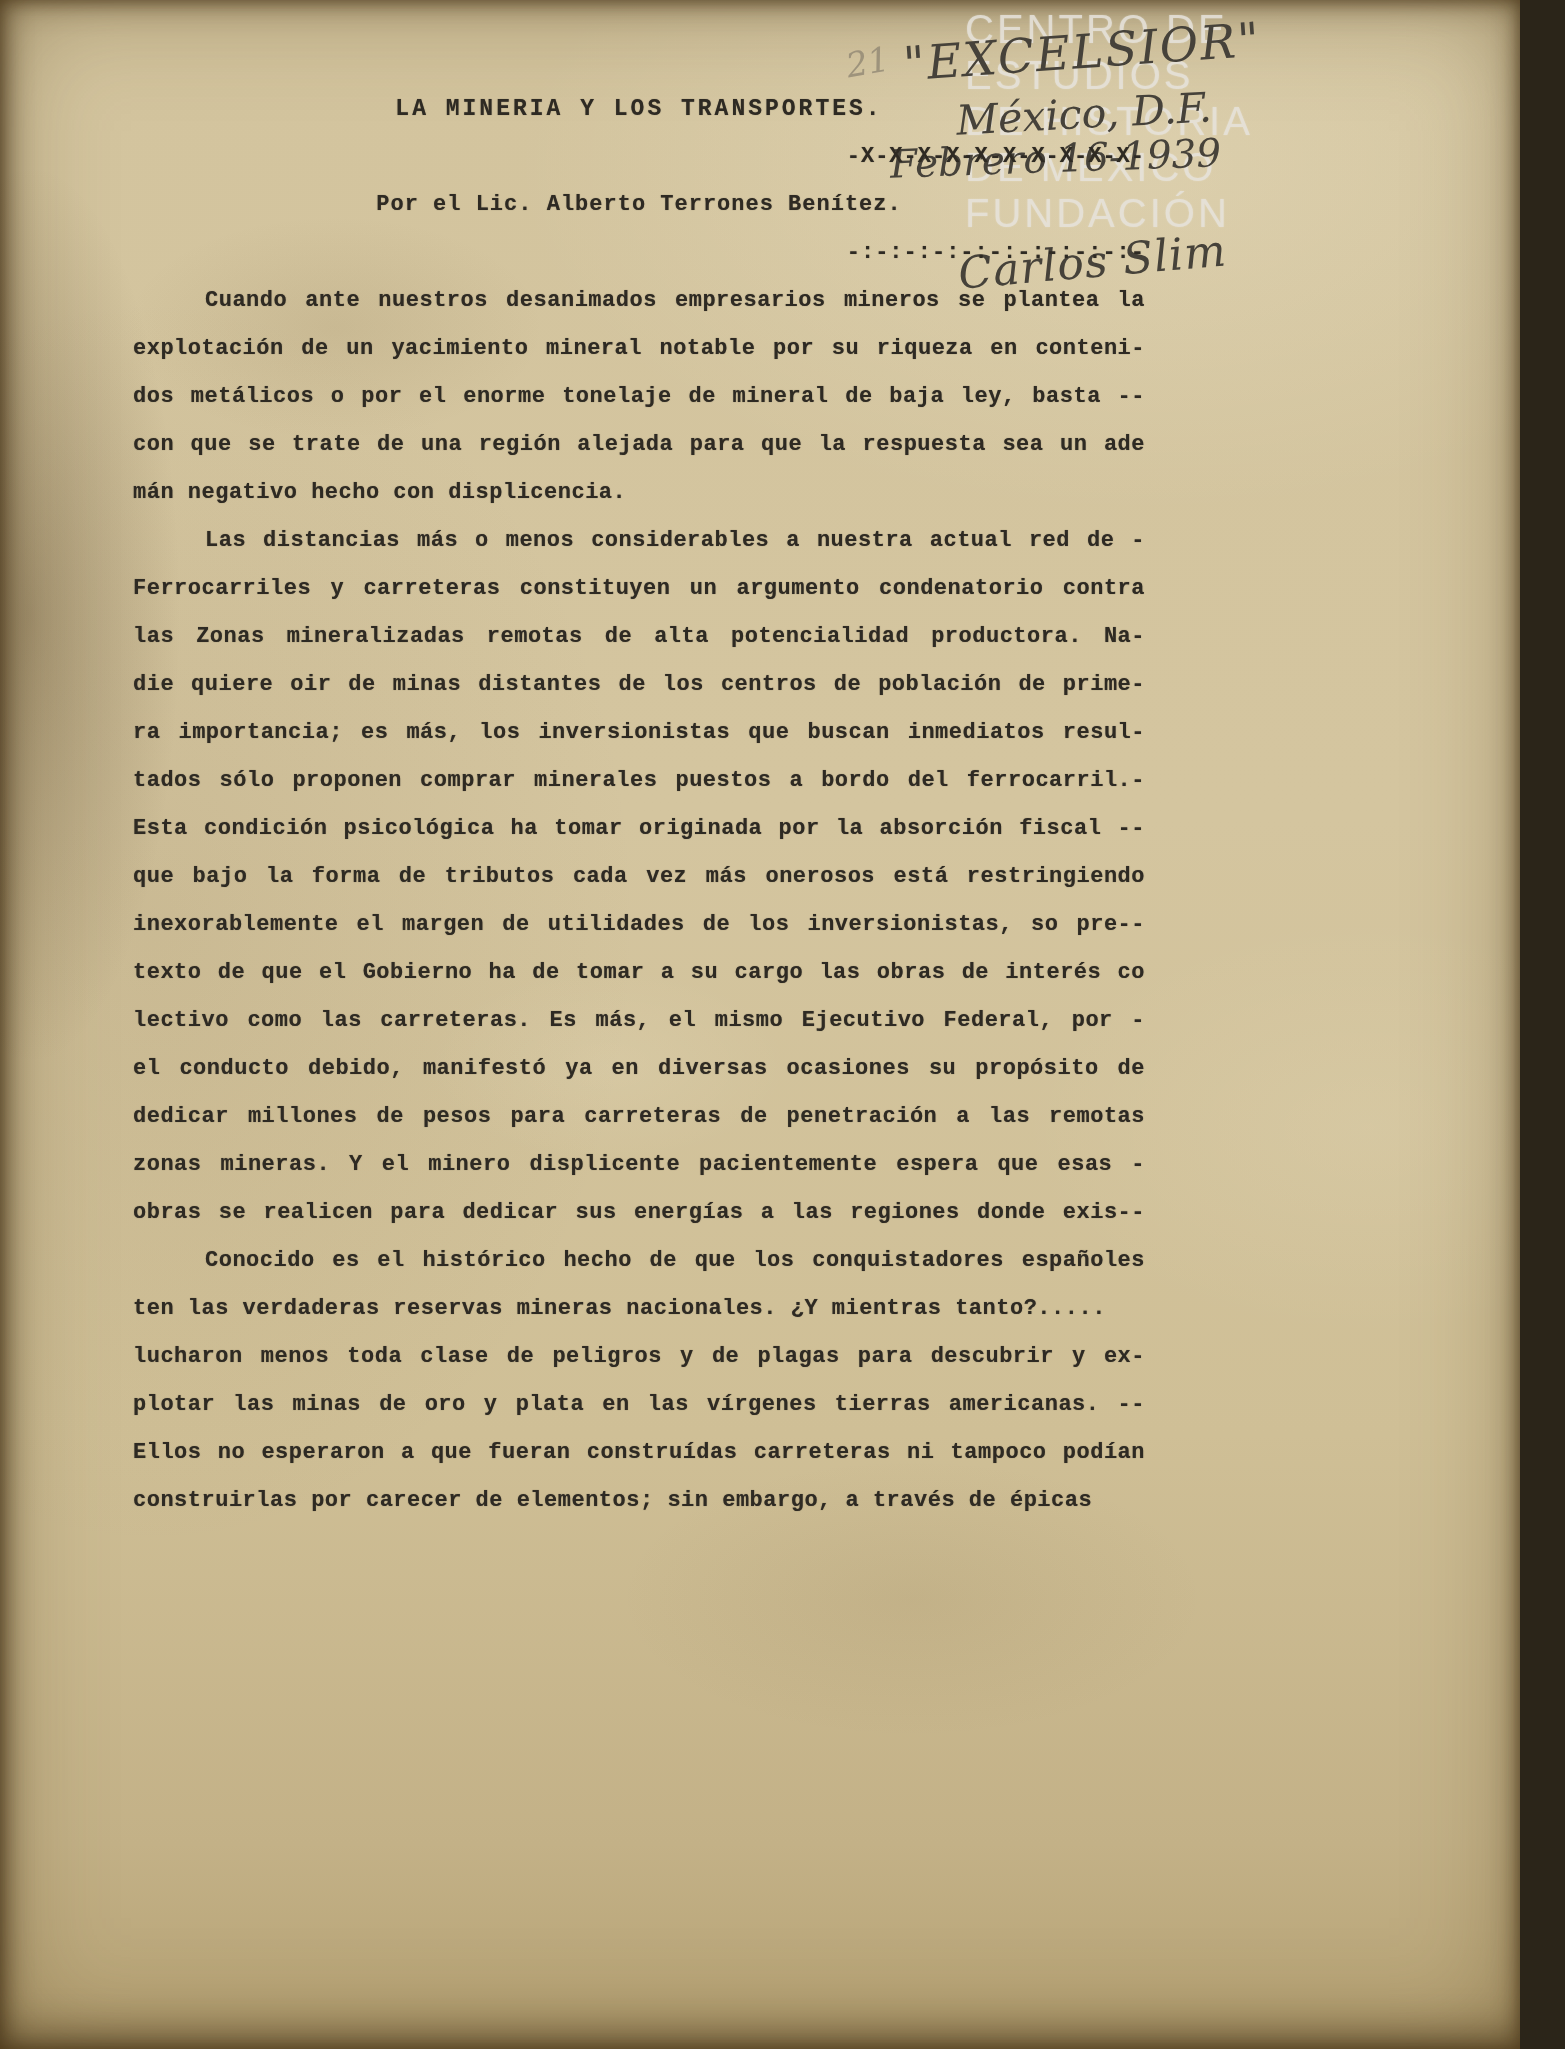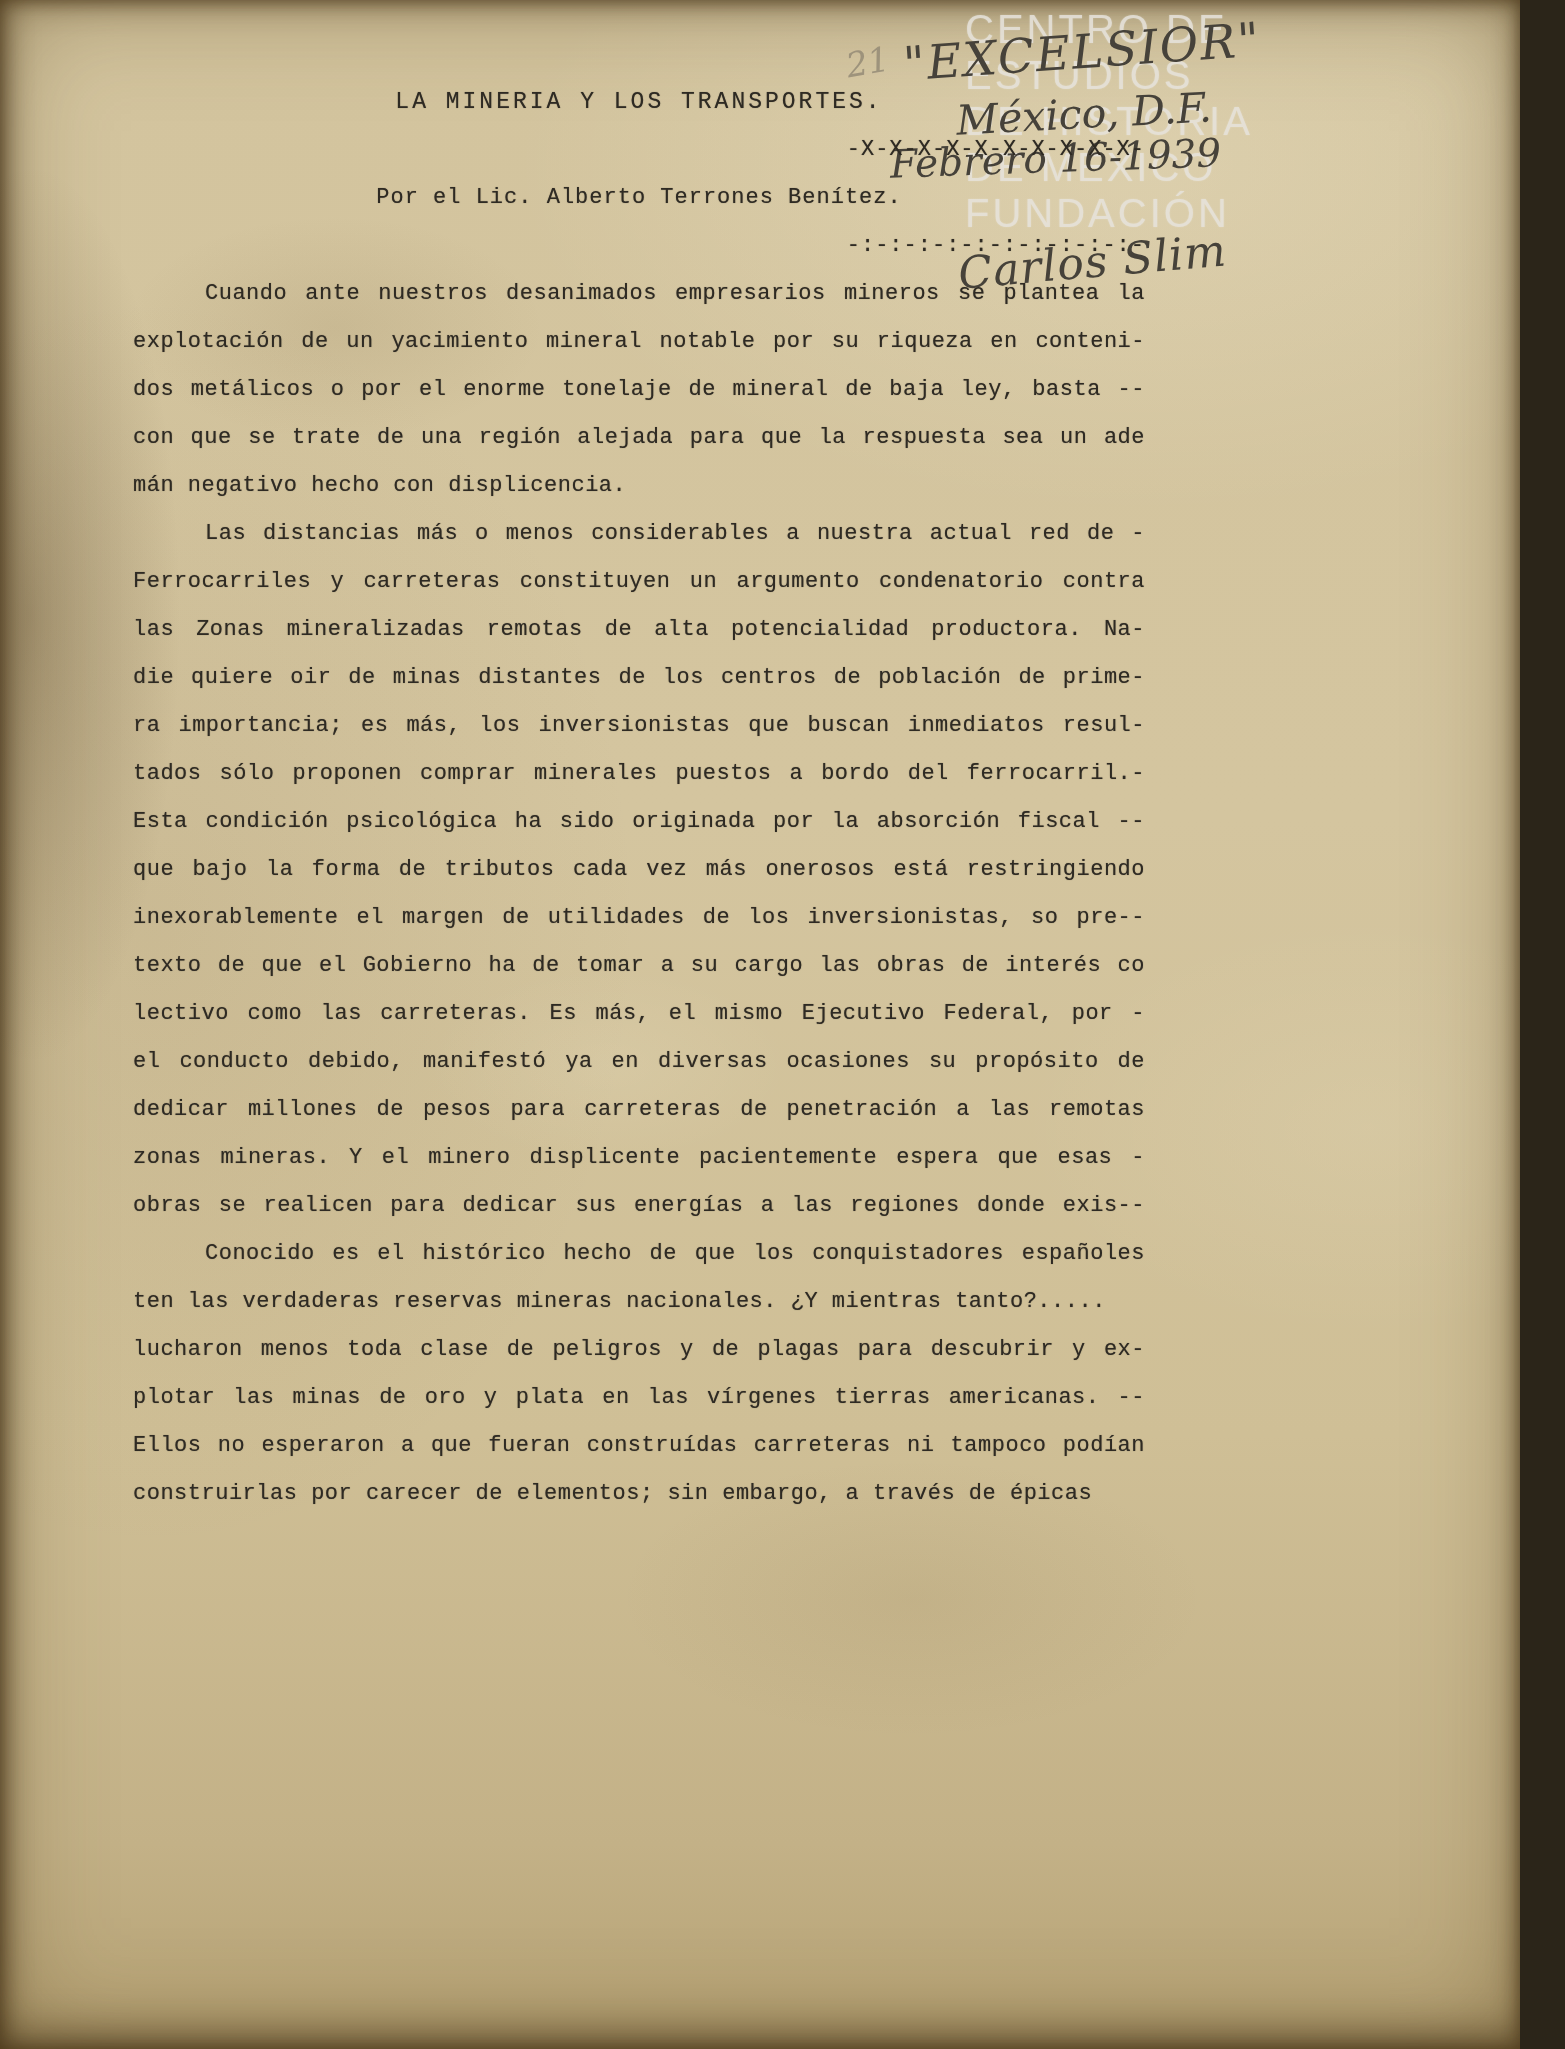--- a/index.html
+++ b/index.html
@@ -67,25 +67,25 @@
   .ann-pagenum   { left: 846px;  top: 42px;  font-size: 34px; color: #8d8471; opacity: .75; transform: rotate(-10deg); }
   .ann-excelsior { left: 903px;  top: 24px;  font-size: 47px; letter-spacing: 2px; transform: rotate(-4deg); }
   .ann-city      { left: 956px;  top: 90px;  font-size: 41px; transform: rotate(-3deg); }
   .ann-date      { left: 890px;  top: 136px; font-size: 39px; transform: rotate(-2deg); }
   .ann-signature { left: 958px;  top: 236px; font-size: 44px; transform: rotate(-5deg); letter-spacing: 1px; }
 
   
   .doc {
     position: absolute;
     left: 133px;
-    top: 78px;
+    top: 85px;
     width: 1012px;
     z-index: 3;
     color: #2e2a23;
-    font-weight: 400;
+    font-weight: 700;
     font-size: 22px;
     line-height: 48px;
     letter-spacing: 0.5px;
     text-shadow: 0 0 1px rgba(46,42,35,0.55);
   }
   .doc-title {
     text-align: center;
     font-size: 23px;
     letter-spacing: 3px;
   }
@@ -135,21 +135,21 @@
         <div class="tline">explotación de un yacimiento mineral notable por su riqueza en conteni-</div>
         <div class="tline">dos metálicos o por el enorme tonelaje de mineral de baja ley, basta --</div>
         <div class="tline">con que se trate de una región alejada para que la respuesta sea un ade</div>
         <div class="tline last">mán negativo hecho con displicencia.</div>
         <div class="tline indent">Las distancias más o menos considerables a nuestra actual red de -</div>
         <div class="tline">Ferrocarriles y carreteras constituyen un argumento condenatorio contra</div>
         <div class="tline">las Zonas mineralizadas remotas de alta potencialidad productora.  Na-</div>
         <div class="tline">die quiere oir de minas distantes de los centros de población de prime-</div>
         <div class="tline">ra importancia; es más, los inversionistas que buscan inmediatos resul-</div>
         <div class="tline">tados sólo proponen comprar minerales puestos a bordo del ferrocarril.-</div>
-        <div class="tline">Esta condición psicológica ha sido originada por la absorción fiscal --</div>
+        <div class="tline">Esta condición psicológica ha tomar originada por la absorción fiscal --</div>
         <div class="tline">que bajo la forma de tributos cada vez más onerosos está restringiendo</div>
         <div class="tline">inexorablemente el margen de utilidades de los inversionistas, so pre--</div>
         <div class="tline">texto de que el Gobierno ha de tomar a su cargo las obras de interés co</div>
         <div class="tline">lectivo como las carreteras.  Es más, el mismo Ejecutivo Federal, por -</div>
         <div class="tline">el conducto debido, manifestó ya en diversas ocasiones su propósito de</div>
         <div class="tline">dedicar millones de pesos para carreteras de penetración a las remotas</div>
         <div class="tline">zonas mineras.  Y el minero displicente pacientemente espera que esas -</div>
         <div class="tline">obras se realicen para dedicar sus energías a las regiones donde exis--</div>
         <div class="tline indent">Conocido es el histórico hecho de que los conquistadores españoles</div>
         <div class="tline last">ten las verdaderas reservas mineras nacionales.  ¿Y mientras tanto?.....</div>

